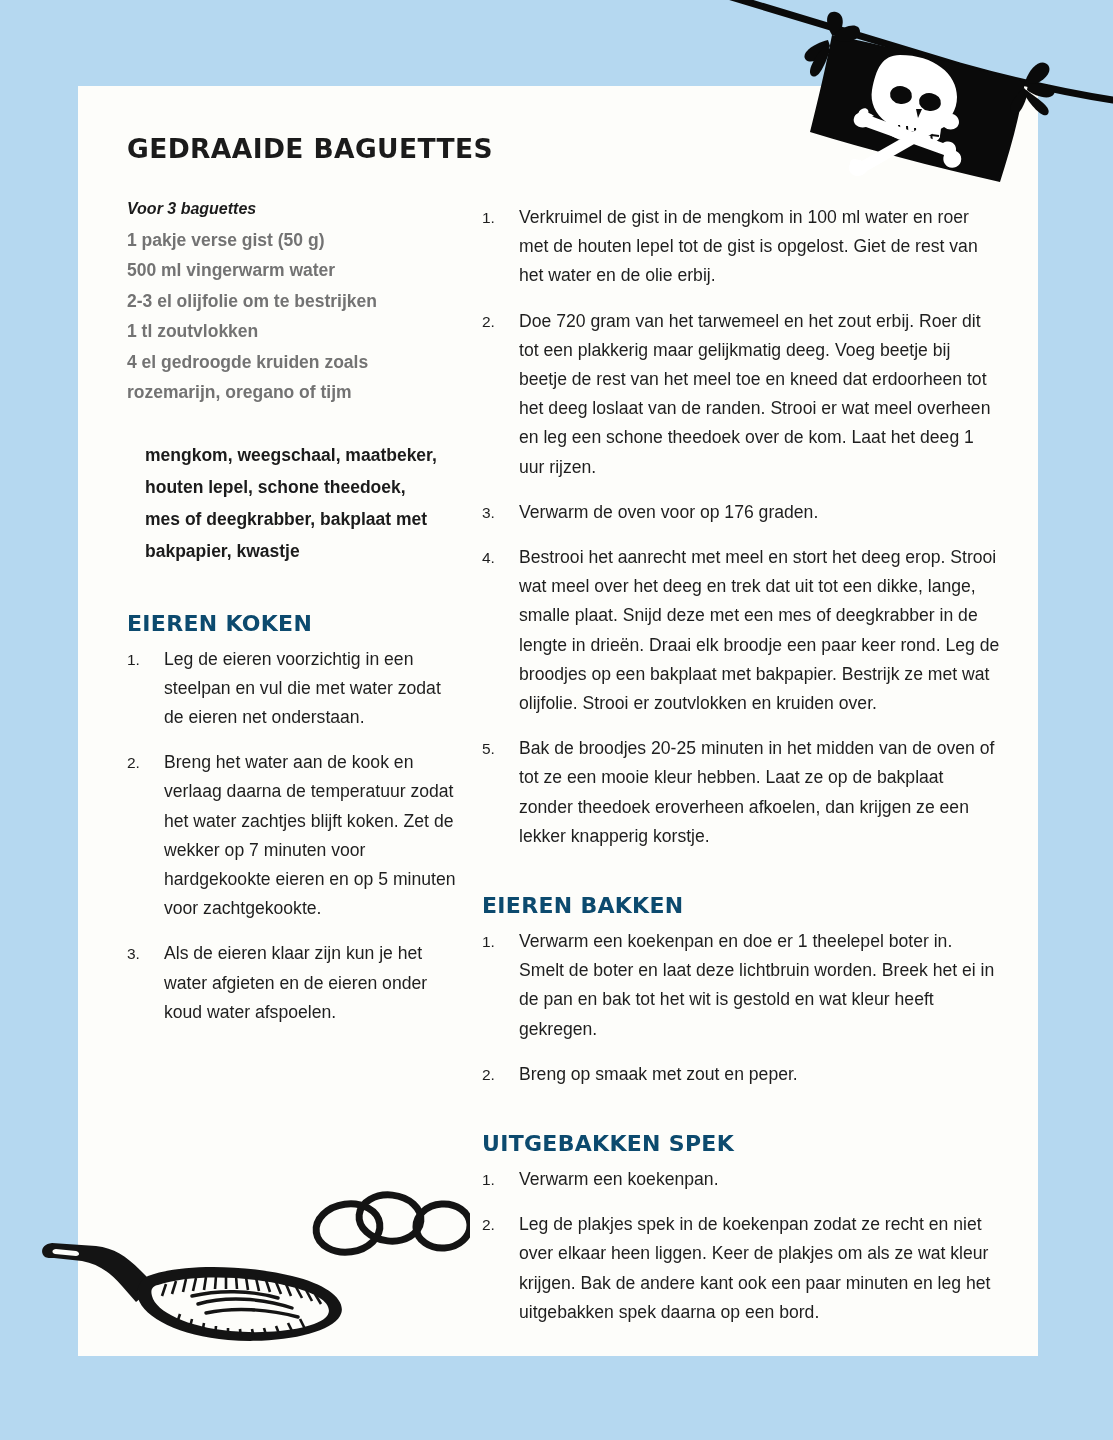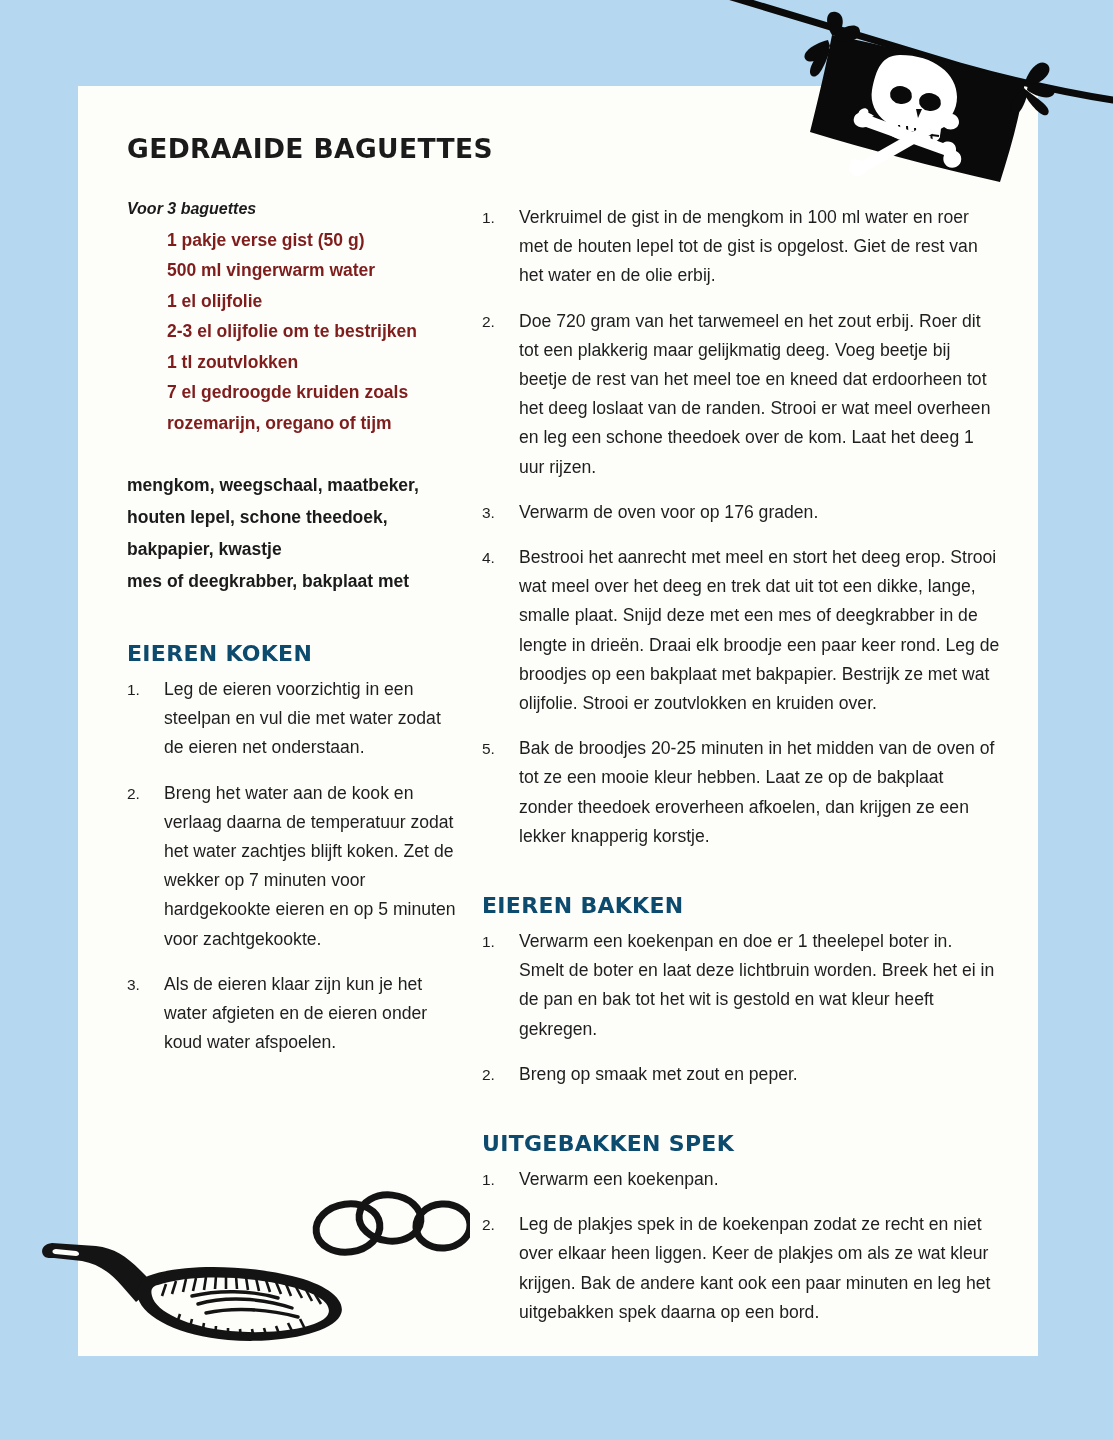--- a/index.html
+++ b/index.html
@@ -44,23 +44,23 @@
     color:#0c4a6e;
     margin-bottom:9px;
     white-space:nowrap;
   }
 
   .ing-serves {
     font-weight:bold; font-style:italic;
     font-size:16px; line-height:30.5px; color:#1b1b1b;
   }
   .ing-line {
-    font-weight:bold; font-size:17.5px; line-height:30.5px; color:#7f1d1d;margin-left:40px;
-  }
-  .equip-block { margin-top:31px; }
+    font-weight:bold; font-size:17.5px; line-height:30.5px; color:#737373;
+  }
+  .equip-block { margin-top:31px;margin-left:18px; }
   .equip-line {
     font-weight:bold; font-size:17.5px; line-height:32px; color:#1b1b1b;
   }
 
   ol.steps { list-style:none; }
   ol.steps li {
     position:relative;
     font-size:17.6px;
     line-height:29.2px;
     color:#1e1e1e;
@@ -91,32 +91,31 @@
     <div class="content">
 
       <div class="col-left">
 
         <h1 class="recipe-title">GEDRAAIDE BAGUETTES</h1>
 
         <div>
           <div class="ing-serves">Voor 3 baguettes</div>
           <div class="ing-line">1 pakje verse gist (50 g)</div>
           <div class="ing-line">500 ml vingerwarm water</div>
-          <div class="ing-line">1 el olijfolie</div>
           <div class="ing-line">2-3 el olijfolie om te bestrijken</div>
           <div class="ing-line">1 tl zoutvlokken</div>
-          <div class="ing-line">7 el gedroogde kruiden zoals</div>
+          <div class="ing-line">4 el gedroogde kruiden zoals</div>
           <div class="ing-line">rozemarijn, oregano of tijm</div>
         </div>
 
         <div class="equip-block">
           <div class="equip-line">mengkom, weegschaal, maatbeker,</div>
           <div class="equip-line">houten lepel, schone theedoek,</div>
+          <div class="equip-line">mes of deegkrabber, bakplaat met</div>
           <div class="equip-line">bakpapier, kwastje</div>
-          <div class="equip-line">mes of deegkrabber, bakplaat met</div>
         </div>
 
         <div class="gap-block"></div>
 
         <h2 class="section-title">EIEREN KOKEN</h2>
         <ol class="steps">
           <li>
             <span class="num">1.</span>
             <span>Leg de eieren voorzichtig in een steelpan en vul die met water zodat de eieren net onderstaan.</span>
           </li>

